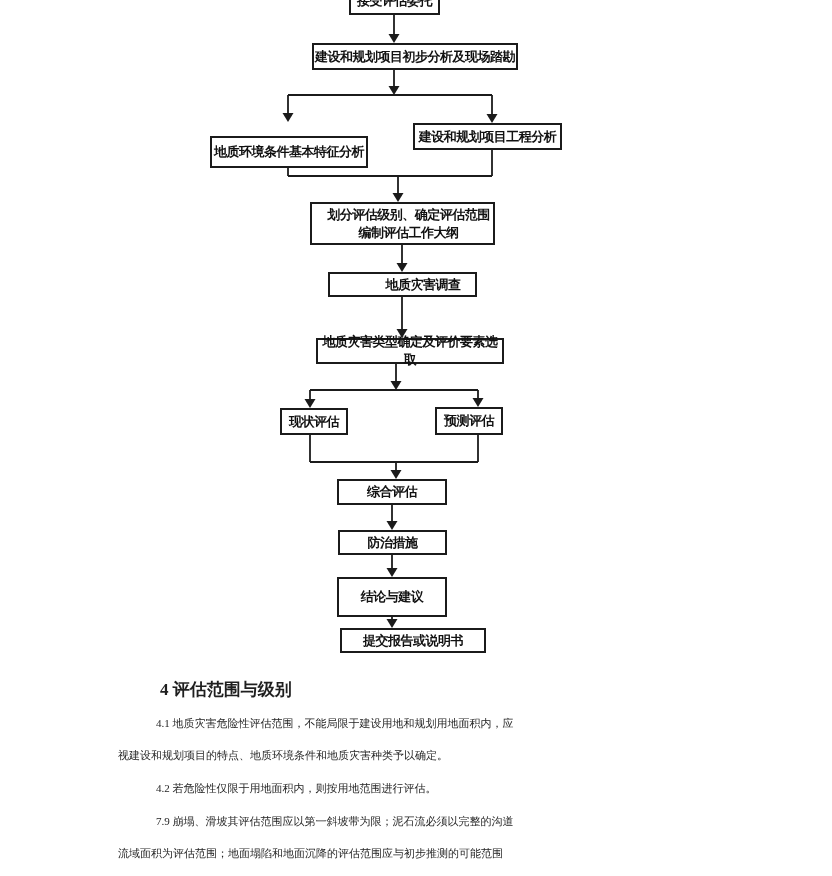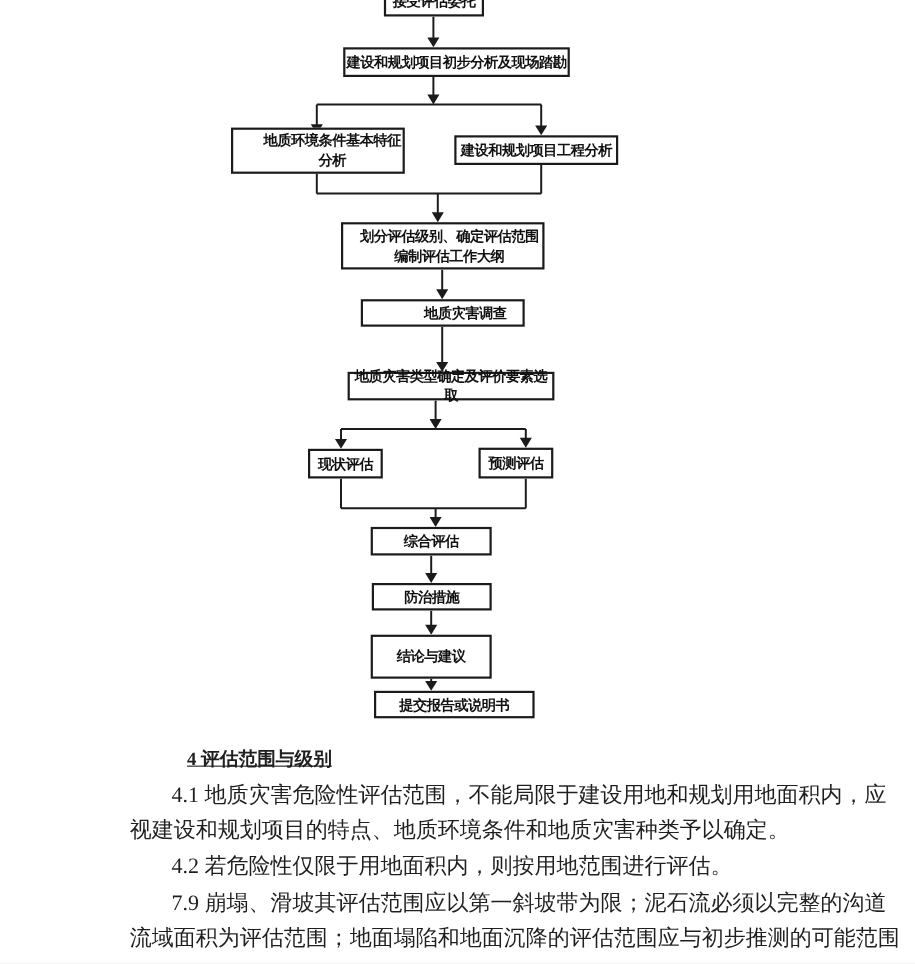--- a/index.html
+++ b/index.html
@@ -11,21 +11,21 @@
   .connectors{position:absolute;left:0;top:0;}
   .fbox{
     position:absolute;box-sizing:border-box;border:2px solid #1b1b1b;background:#ffffff;
     display:flex;align-items:center;justify-content:center;text-align:center;
     font-family:"Liberation Sans","DejaVu Sans",sans-serif;
     font-weight:bold;font-size:13px;letter-spacing:-0.5px;line-height:18px;
     white-space:pre-line;color:#111111;
   }
   .tline{
     position:absolute;white-space:nowrap;
-    font-size:20px;line-height:22px;letter-spacing:0;color:#1f1f1f;
+    font-size:11px;line-height:22px;letter-spacing:0;color:#1f1f1f;
   }
   .tline.heading{font-weight:bold;font-size:17px;}
 </style>
 </head>
 <body>
 
 <div class="page">
 
   <svg class="connectors" width="832" height="680" viewBox="0 0 832 680">
     <g stroke="#1b1b1b" stroke-width="1.8">
@@ -75,21 +75,21 @@
       <polygon points="386.5,521 397.5,521 392,530"></polygon>
       <polygon points="386.5,568 397.5,568 392,577"></polygon>
       <polygon points="386.5,619 397.5,619 392,628"></polygon>
     </g>
   </svg>
 
   <div class="fbox" style="left:349px;top:-13px;width:91px;height:28px;">接受评估委托</div>
 
   <div class="fbox" style="left:312px;top:43px;width:206px;height:27px;">建设和规划项目初步分析及现场踏勘</div>
 
-  <div class="fbox" style="left:210px;top:116px;width:158px;height:42px;padding-left:26px;">地质环境条件基本特征分析</div>
+  <div class="fbox" style="left:210px;top:136px;width:158px;height:32px;">地质环境条件基本特征分析</div>
 
   <div class="fbox" style="left:413px;top:123px;width:149px;height:27px;">建设和规划项目工程分析</div>
 
   <div class="fbox" style="left:310px;top:202px;width:185px;height:43px;padding-left:12px;">划分评估级别、确定评估范围
 编制评估工作大纲</div>
 
   <div class="fbox" style="left:328px;top:272px;width:149px;height:25px;padding-left:41px;">地质灾害调查</div>
 
   <div class="fbox" style="left:316px;top:338px;width:188px;height:26px;">地质灾害类型确定及评价要素选取</div>
 
@@ -98,21 +98,21 @@
   <div class="fbox" style="left:435px;top:407px;width:68px;height:28px;">预测评估</div>
 
   <div class="fbox" style="left:337px;top:479px;width:110px;height:26px;">综合评估</div>
 
   <div class="fbox" style="left:338px;top:530px;width:109px;height:25px;">防治措施</div>
 
   <div class="fbox" style="left:337px;top:577px;width:110px;height:40px;">结论与建议</div>
 
   <div class="fbox" style="left:328px;top:628px;width:146px;height:25px;margin-left:12px;">提交报告或说明书</div>
 
-  <div class="tline heading" style="left:170px;top:679px;text-decoration:underline;">4 评估范围与级别</div>
+  <div class="tline heading" style="left:160px;top:679px;">4 评估范围与级别</div>
 
   <div class="tline" style="left:156px;top:712px;">4.1 地质灾害危险性评估范围，不能局限于建设用地和规划用地面积内，应</div>
 
   <div class="tline" style="left:118px;top:744px;">视建设和规划项目的特点、地质环境条件和地质灾害种类予以确定。</div>
 
   <div class="tline" style="left:156px;top:777px;">4.2 若危险性仅限于用地面积内，则按用地范围进行评估。</div>
 
   <div class="tline" style="left:156px;top:810px;">7.9 崩塌、滑坡其评估范围应以第一斜坡带为限；泥石流必须以完整的沟道</div>
 
   <div class="tline" style="left:118px;top:842px;">流域面积为评估范围；地面塌陷和地面沉降的评估范围应与初步推测的可能范围</div>

